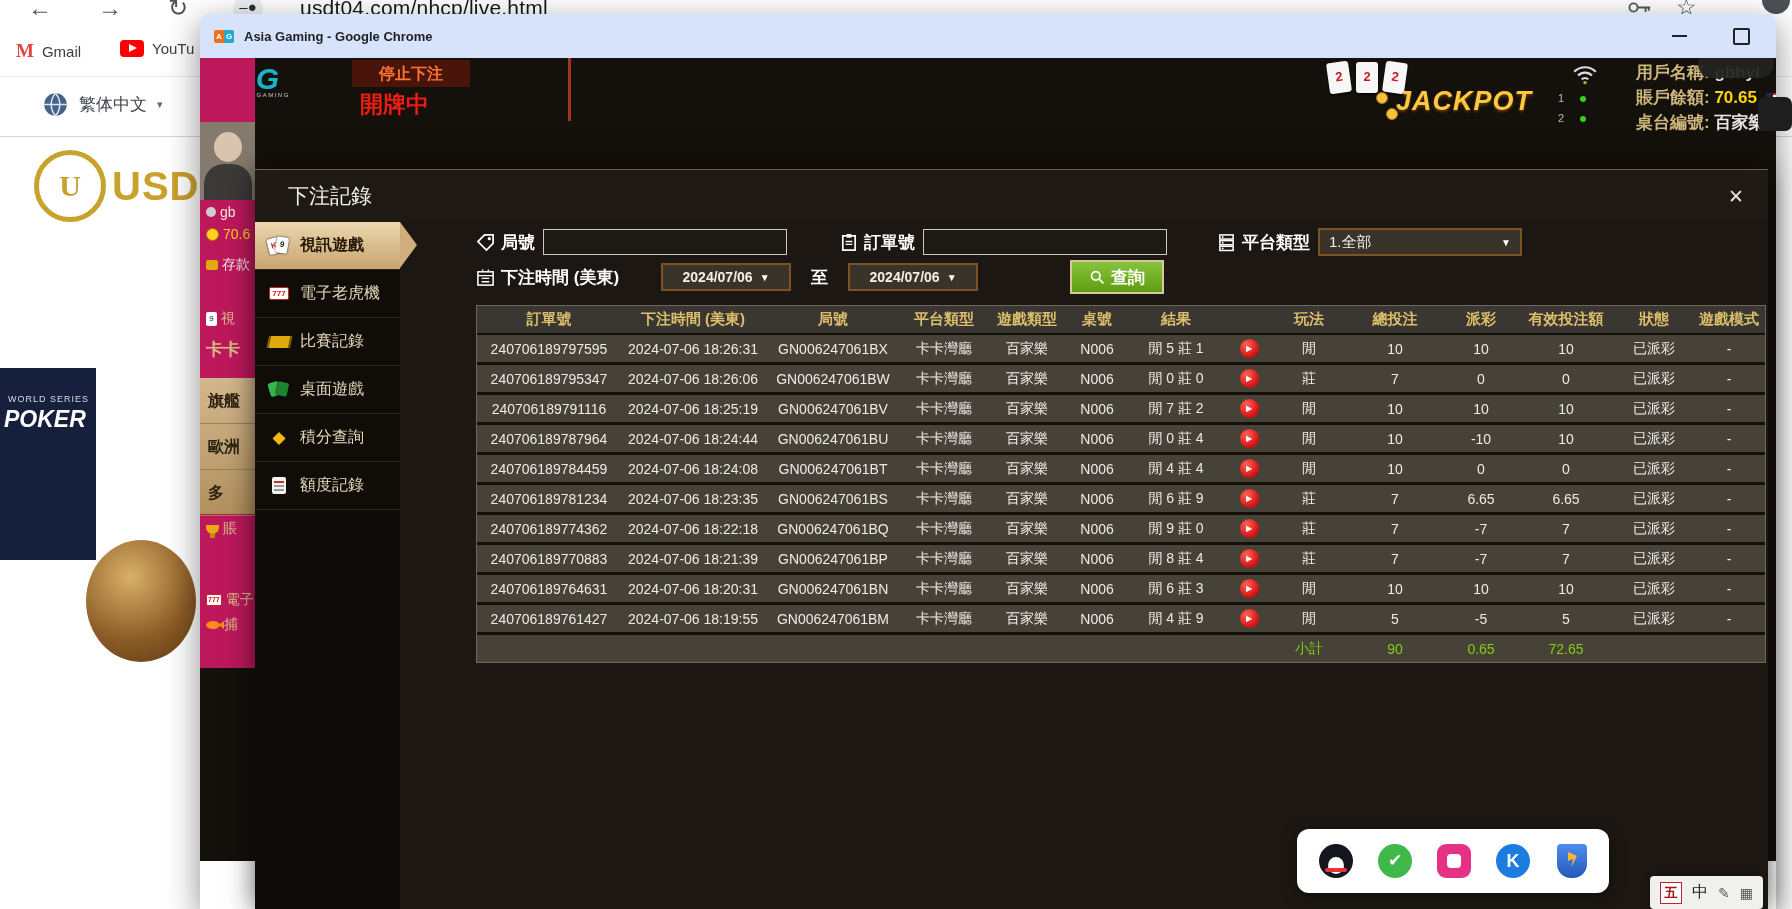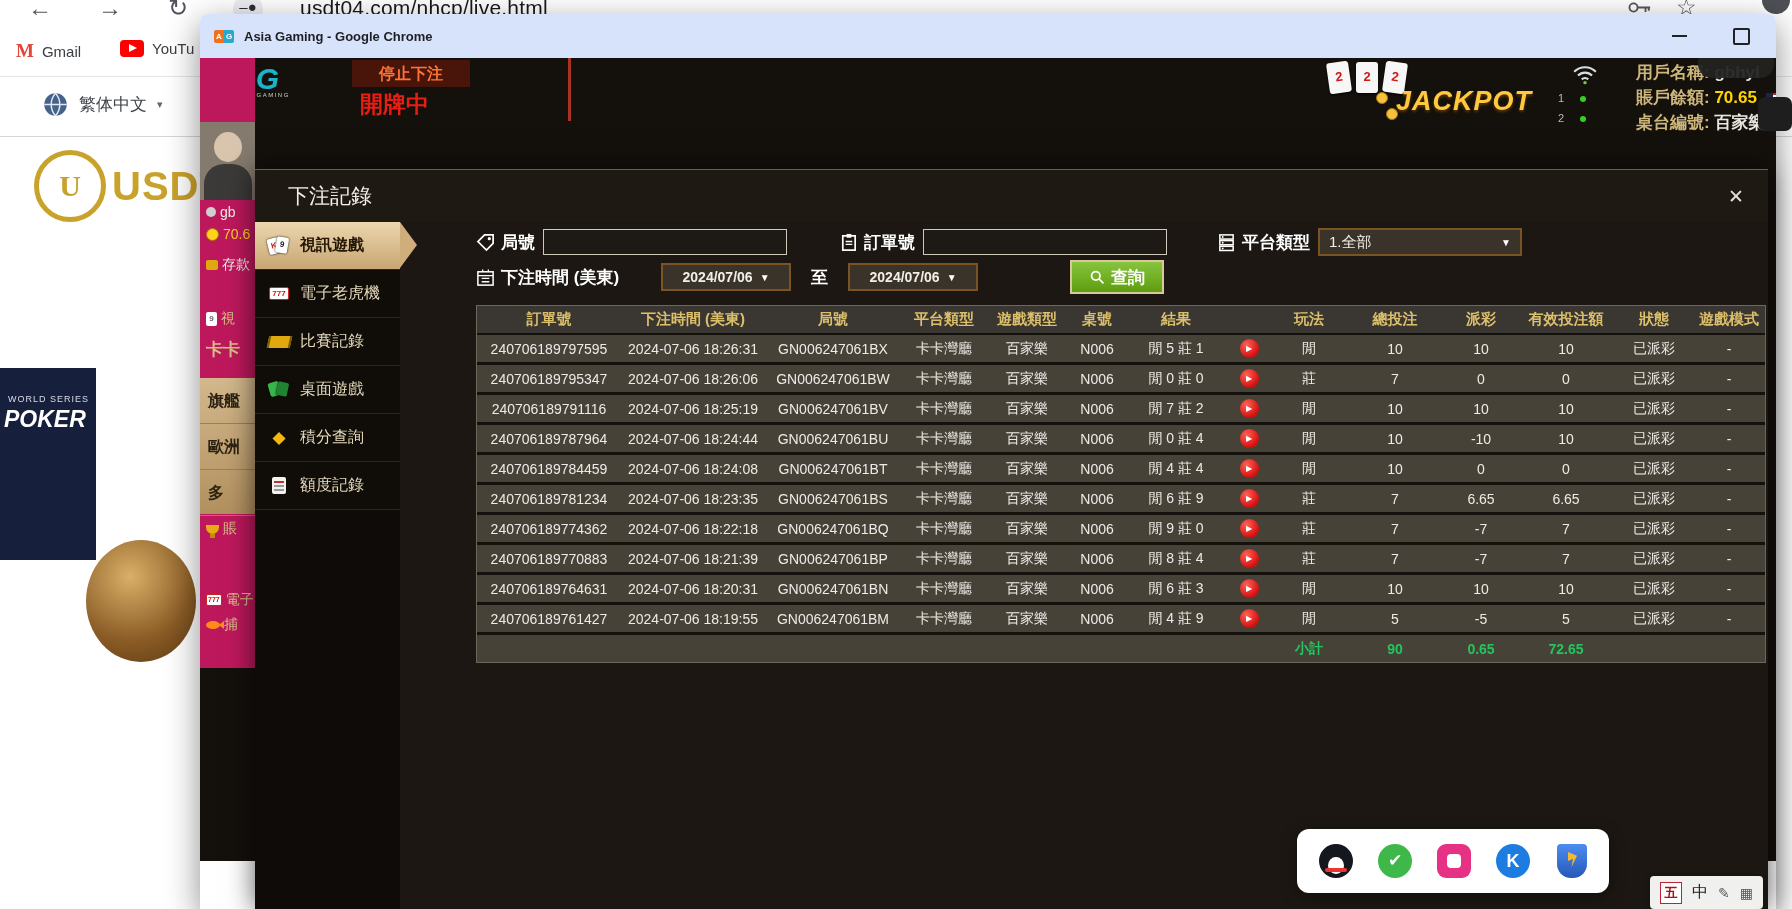--- a/index.html
+++ b/index.html
@@ -131,21 +131,21 @@
   .zhi{color:#fff;font-weight:bold;font-size:17px;margin:0 20px;}
   .btn-search{height:30px;width:90px;background:linear-gradient(#87c43e,#5e9d10);border:2px solid #d9c89a;
               color:#fff;font-size:17px;font-weight:bold;display:flex;align-items:center;justify-content:center;gap:5px;cursor:pointer;}
   .tbl-wrap{margin-top:13px;border:1px solid #6e675c;width:1288px;background:#14110c;}
   table.rec{border-collapse:collapse;table-layout:fixed;width:1288px;}
   table.rec th{background:#3a3631;color:#dcbf6b;font-size:15px;height:25px;font-weight:bold;border-bottom:2px solid #14110c;white-space:nowrap;overflow:hidden;}
   table.rec td{background:#474238;color:#edebe7;font-size:14px;height:25px;text-align:center;
                border-bottom:3px solid #14110c;white-space:nowrap;overflow:hidden;}
   table.rec tr:last-child td{border-bottom:none;}
   td.pos{color:#43e022;} td.neg{color:#a32d23;} td.st{color:#38e23a;} td.mode{color:#cfcdc8;}
-  tr.sum td{color:#22c55e;font-weight:bold;border-top:2px solid #4d7c0f;}
+  tr.sum td{color:#84cc16;font-weight:normal;border-top:2px solid #4d7c0f;}
   .play{display:inline-flex;width:19px;height:19px;border-radius:50%;vertical-align:middle;cursor:pointer;
         background:radial-gradient(circle at 35% 30%,#ff6156,#d50f0f 70%);color:#fff;font-size:8px;align-items:center;justify-content:center;}
   
   .dock{position:absolute;left:1297px;top:829px;width:312px;height:64px;background:#fff;border-radius:12px;z-index:60;
         box-shadow:0 4px 16px rgba(0,0,0,.4);display:flex;align-items:center;justify-content:space-between;padding:0 22px;box-sizing:border-box;}
   .dk{width:34px;height:34px;position:relative;cursor:pointer;}
   .dk-qq{background:#15171f;border-radius:50%;}
   .dk-qq::before{content:"";position:absolute;left:9px;top:13px;width:16px;height:17px;border-radius:50%;background:#fff;}
   .dk-qq::after{content:"";position:absolute;left:6px;top:24px;width:22px;height:4px;border-radius:2px;background:#e33;}
   .dk-green{background:#3fb84a;border-radius:50%;color:#fff;font-size:17px;text-align:center;line-height:34px;}

